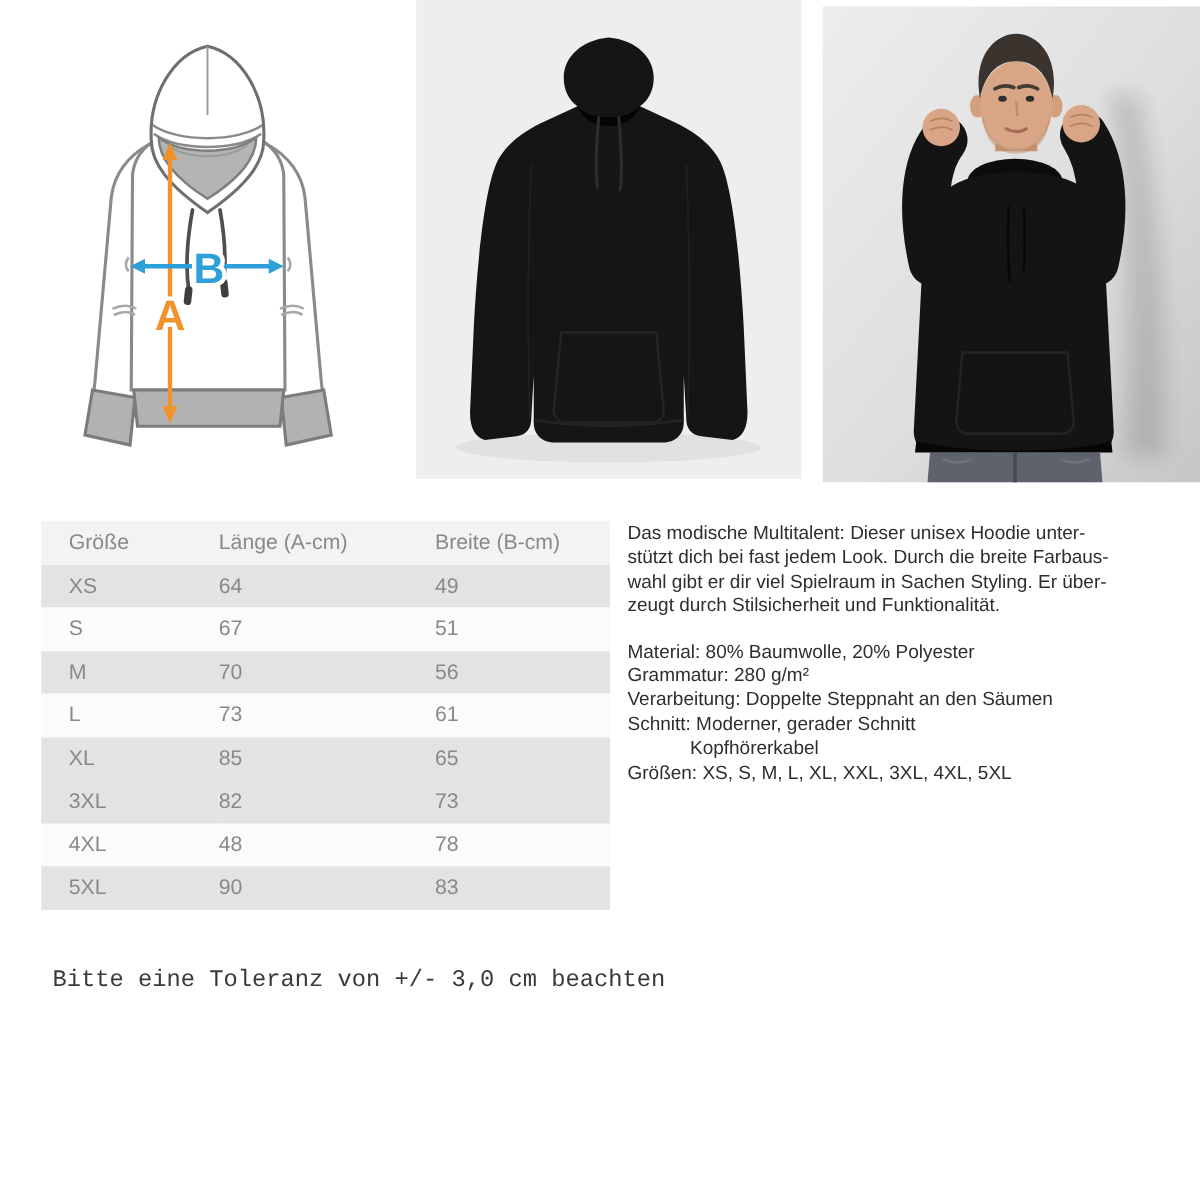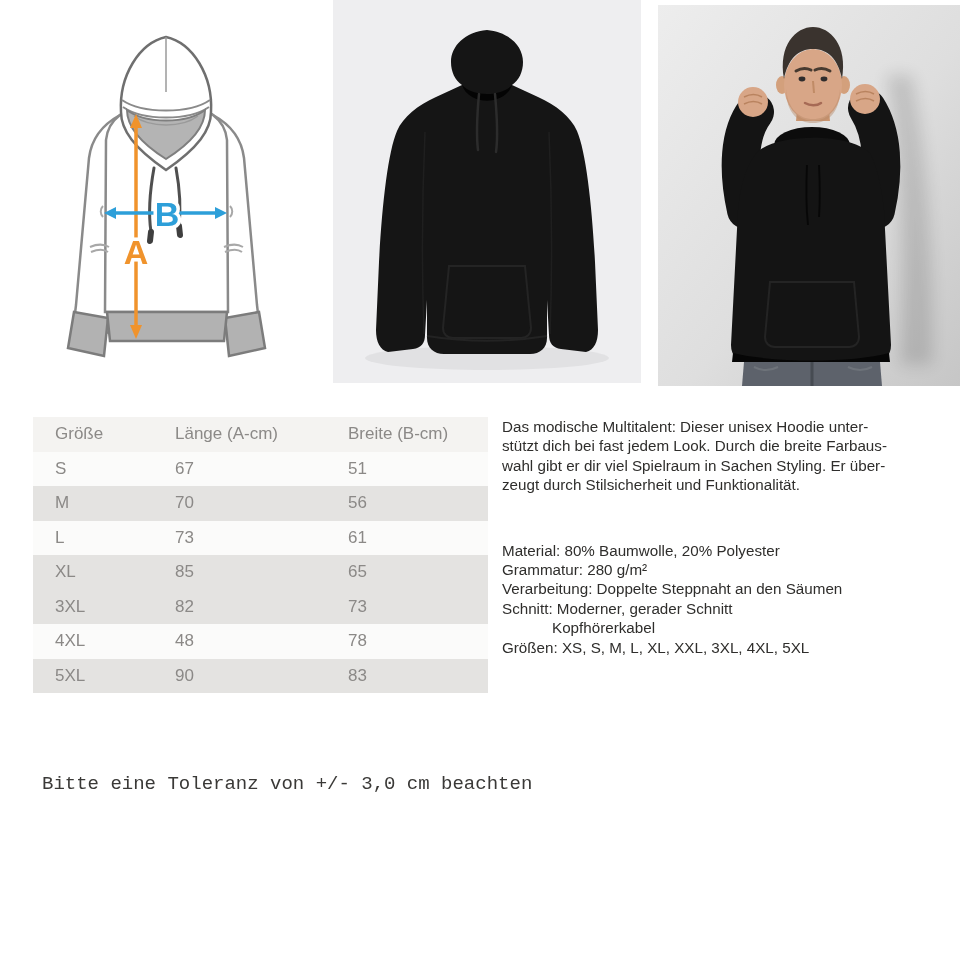--- a/index.html
+++ b/index.html
@@ -22,21 +22,21 @@
                                 vertical-align:middle;white-space:nowrap;}
   .size-table th:first-child,.size-table td:first-child{padding-left:22px;}
   .size-table thead tr{background:#f4f3f1;}
   .size-table tr.row-dark{background:#e4e3e1;}
   .size-table tr.row-light{background:#fbfbfa;}
   .col-size{width:142px;} .col-length{width:173px;} .col-width{width:140px;}
 
   
   .description{position:absolute;left:502px;top:417px;width:440px;color:#2f2e2c;
                font-size:15.2px;line-height:19.4px;}
-  .spec-list{margin-top:46px;}
+  .spec-list{margin-top:17px;}
   .spec-line.indent{padding-left:50px;}
 
   
   .tolerance-note{position:absolute;left:42px;top:773px;font-size:19px;color:#3a3937;font-family:Liberation Mono, monospace;}
 </style>
 </head>
 <body>
 
 <div class="canvas">
 
@@ -187,20 +187,25 @@
         <col class="col-width">
       </colgroup>
     <thead>
       <tr>
         <th>Größe</th>
         <th>Länge (A-cm)</th>
         <th>Breite (B-cm)</th>
       </tr>
     </thead>
     <tbody>
+        <tr class="row-dark">
+          <td>XS</td>
+          <td>64</td>
+          <td>49</td>
+        </tr>
         <tr class="row-light">
           <td>S</td>
           <td>67</td>
           <td>51</td>
         </tr>
         <tr class="row-dark">
           <td>M</td>
           <td>70</td>
           <td>56</td>
         </tr>

